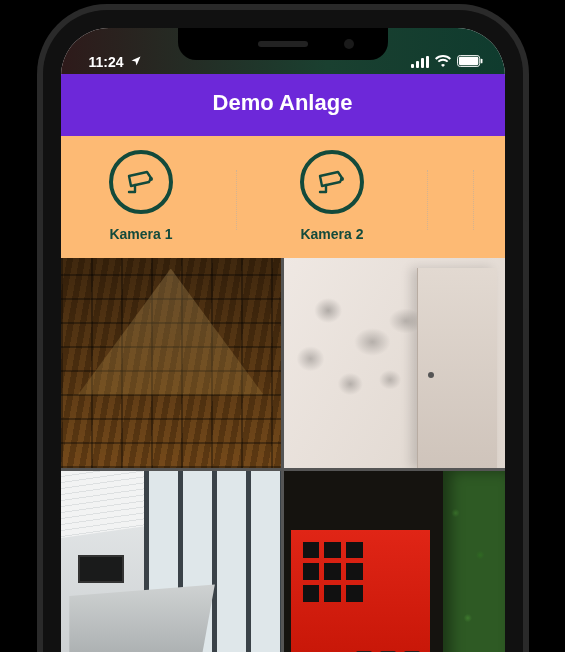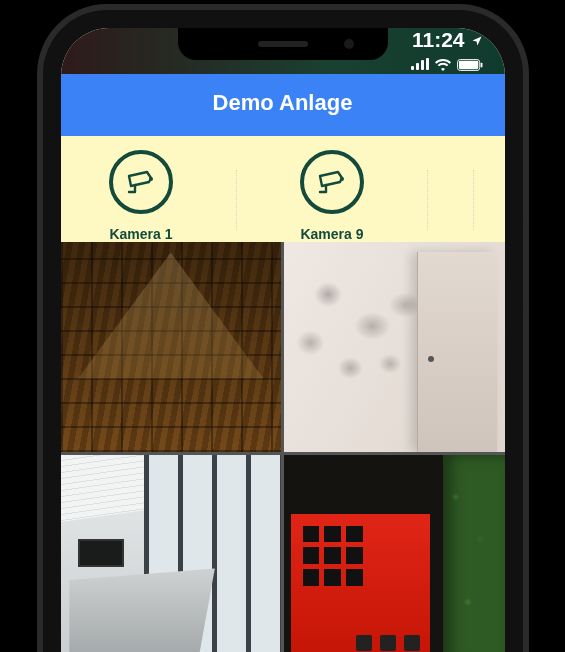--- a/index.html
+++ b/index.html
@@ -44,43 +44,43 @@
   .side-left3 { left:-4px; top:270px; width:4px; height:60px; border-radius:2px 0 0 2px; }
   .side-right { right:-4px; top:210px; width:4px; height:90px; border-radius:0 2px 2px 0; }
 
   
   .statusbar {
     height: 46px;
     background: linear-gradient(90deg,#2e1a1a,#1a4030 60%,#0f3b2e);
     color:#fff;
     display:flex; align-items:flex-end; justify-content:space-between;
     padding: 0 22px 4px 28px;
-    font-size: 21px; font-weight: 600; flex-direction: column;
+    font-size: 14px; font-weight: 600;
   }
   .statusbar .left { display:flex; align-items:center; gap:6px; }
   .statusbar .right { display:flex; align-items:center; gap:6px; }
   .loc-arrow { display:inline-block; }
 
   
   .app-header {
-    background:#3b82f6;
+    background:#6d28d9;
     color:#fff;
     text-align:center;
     padding: 16px 0 20px;
     font-size: 22px;
     font-weight: 700;
   }
 
   
   .cam-row {
-    background:#fef9c3;
+    background:#fdba74;
     display:flex;
     justify-content:space-around;
     align-items:center;
-    padding: 14px 8px 0;
+    padding: 14px 8px 16px;
   }
   .cam {
     display:flex; flex-direction:column; align-items:center; gap:12px;
     width: 100px;
     cursor:pointer;
   }
   .cam-sep {
     width:1px; height:60px; align-self:center; margin-top:8px;
     border-left:1px dotted #9ab;
     opacity:.4;
@@ -283,21 +283,21 @@
         <div class="cam-sep"></div>
 
         <div class="cam">
           <div class="icon-wrap">
             <svg viewBox="0 0 32 32" fill="none" stroke="#134a3b" stroke-width="2.4" stroke-linejoin="round" stroke-linecap="round">
               <path d="M4 10 L22 6 L26 12 L24 16 L6 20 Z"></path>
               <path d="M10 19 L10 26 L4 26"></path>
               <circle cx="26" cy="13" r="2" fill="#134a3b" stroke="none"></circle>
             </svg>
           </div>
-          <span class="lbl">Kamera 9</span>
+          <span class="lbl">Kamera 2</span>
         </div>
 
         <div class="cam-sep"></div>
 
 
         <div class="cam-sep"></div>
 
 
       </div>
 

